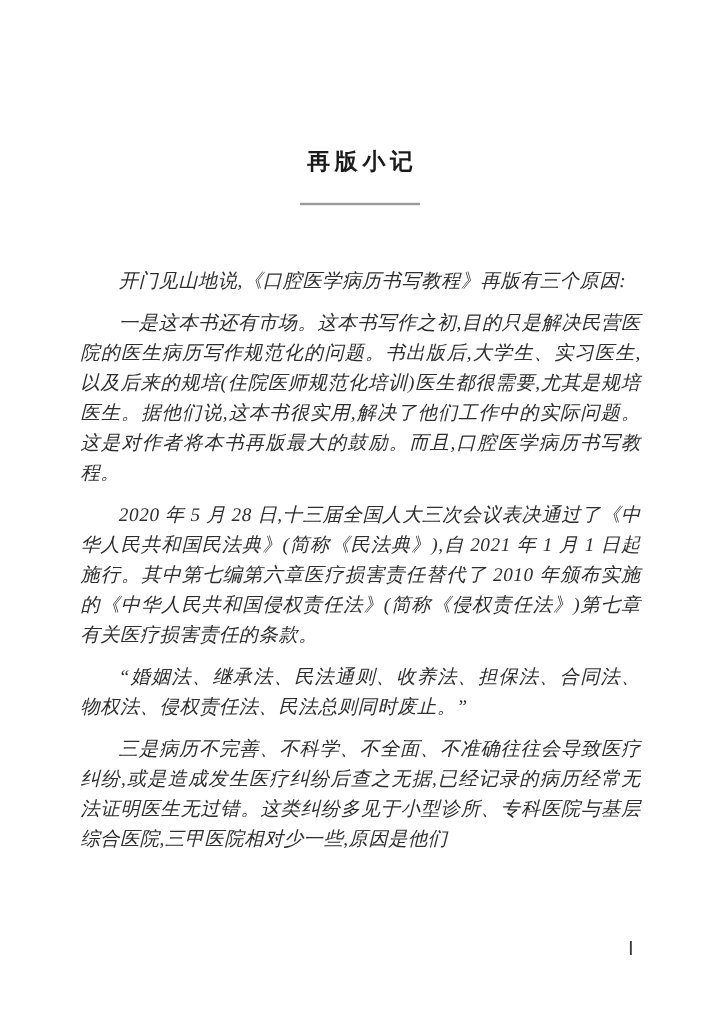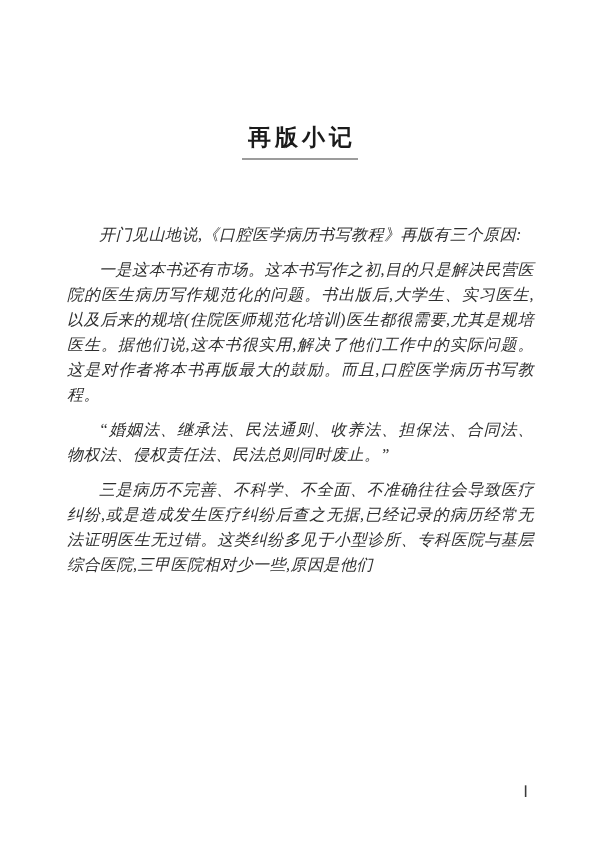--- a/index.html
+++ b/index.html
@@ -25,23 +25,23 @@
     position: absolute;
     top: 122px;
     left: 0;
     right: 0;
     text-align: center;
   }
   .page-title {
     display: inline-block;
     font-family: "DejaVu Sans", sans-serif;
     font-weight: 700;
-    font-size: 23px;
+    font-size: 19px;
     letter-spacing: 4px;
-    padding: 0 2px 5px 6px;
+    padding: 0 2px 21px 6px;
     color: var(--title);
     border-bottom: 2px solid var(--underline);
   }
   .content {
     position: absolute;
     top: 212px;
     left: 57px;
     width: 487px;
     font-size: 16px;
     line-height: 25px;
@@ -72,20 +72,21 @@
     <span class="page-title">再版小记</span>
   </div>
 
   <div class="content">
 
       <p>开门见山地说,《口腔医学病历书写教程》再版有三个原因:</p>
 
       <p>一是这本书还有市场。这本书写作之初,目的只是解决民营医院的医生病历写作规范化的问题。书出版后,大学生、实习医生,以及后来的规培(住院医师规范化培训)医生都很需要,尤其是规培医生。据他们说,这本书很实用,解决了他们工作中的实际问题。这是对作者将本书再版最大的鼓励。而且,口腔医学病历书写教程。</p>
 
 
+      <p>2020 年 5 月 28 日,十三届全国人大三次会议表决通过了《中华人民共和国民法典》(简称《民法典》),自 2021 年 1 月 1 日起施行。其中第七编第六章医疗损害责任替代了 2010 年颁布实施的《中华人民共和国侵权责任法》(简称《侵权责任法》)第七章有关医疗损害责任的条款。</p>
 
       <p>“婚姻法、继承法、民法通则、收养法、担保法、合同法、物权法、侵权责任法、民法总则同时废止。”</p>
 
 
       <p>三是病历不完善、不科学、不全面、不准确往往会导致医疗纠纷,或是造成发生医疗纠纷后查之无据,已经记录的病历经常无法证明医生无过错。这类纠纷多见于小型诊所、专科医院与基层综合医院,三甲医院相对少一些,原因是他们</p>
     </div>
 
   <div class="page-number">Ⅰ</div>
 
 </div>

